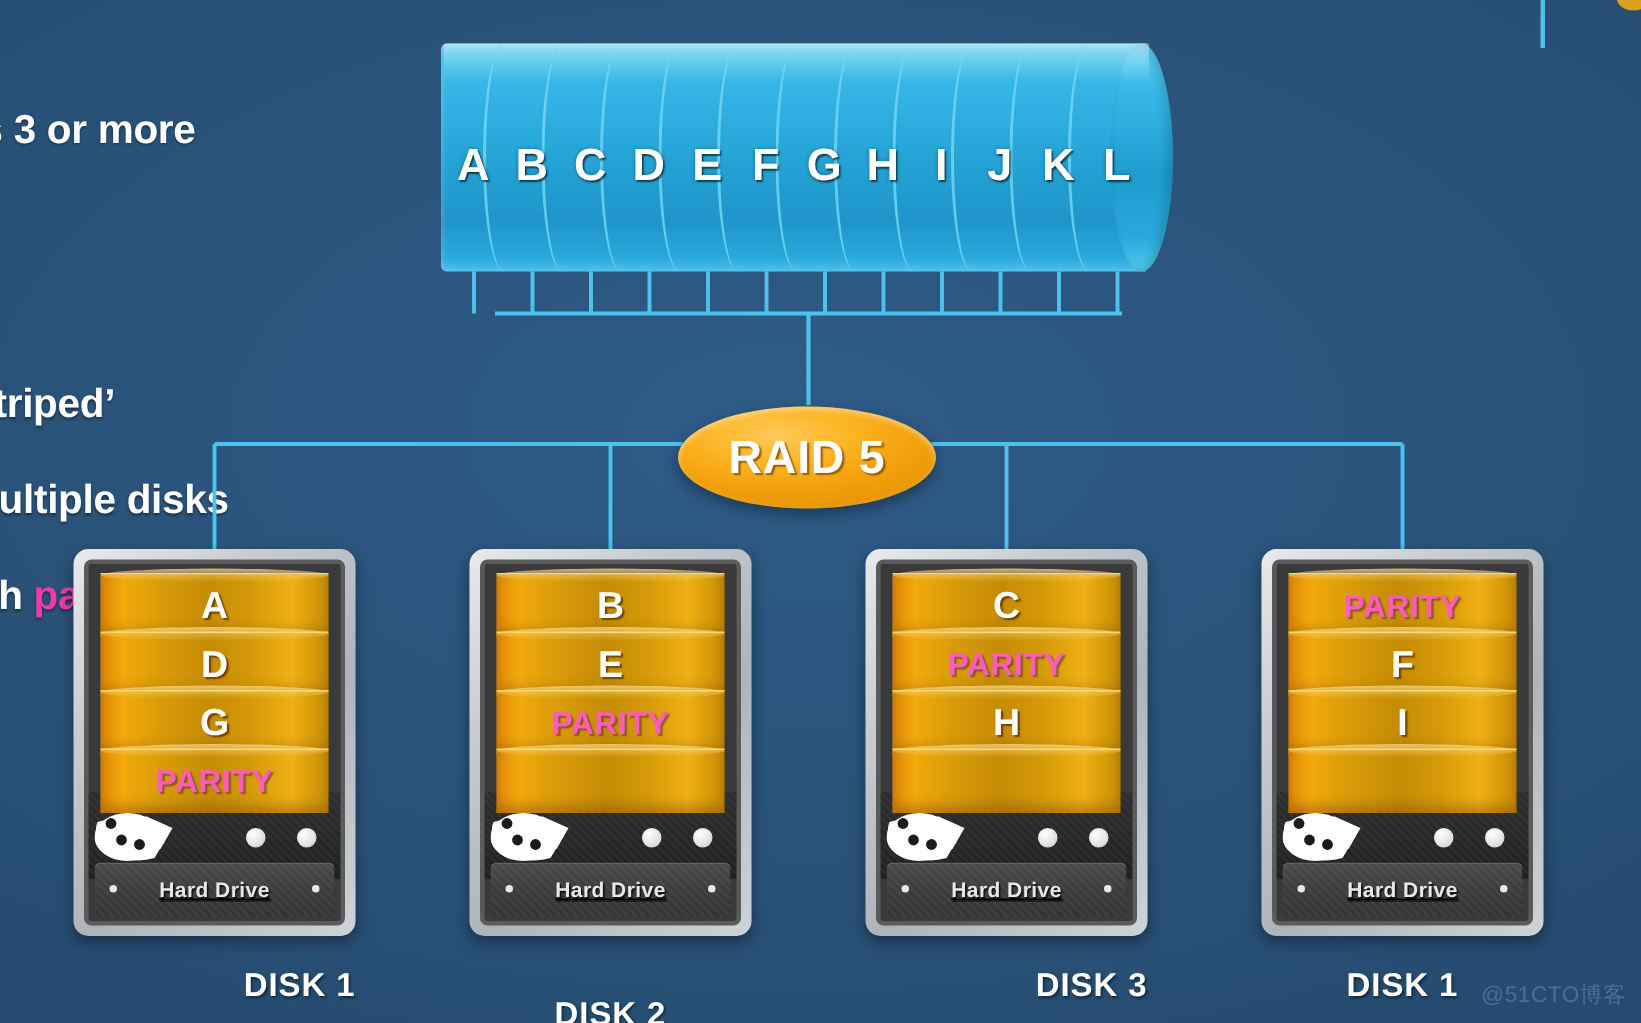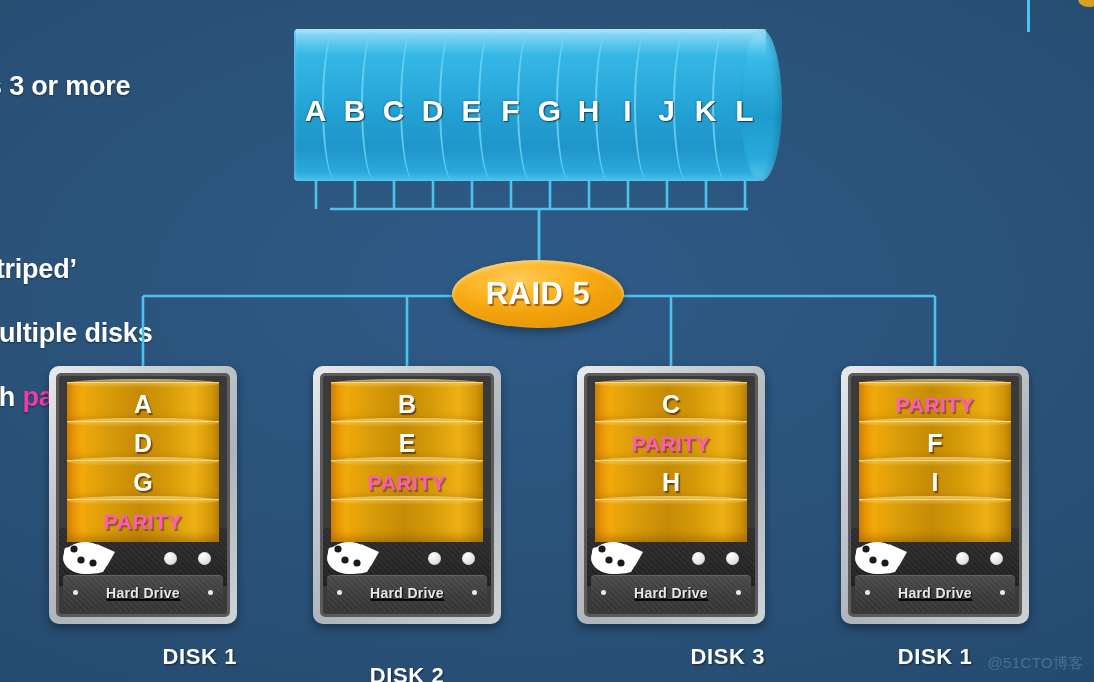--- a/index.html
+++ b/index.html
@@ -102,21 +102,21 @@
     letter-spacing: 0;
   }
 
   
   #comb { position: absolute; left: 0; top: 0; width: 1094px; height: 682px; pointer-events: none; }
 
   
   #raid-node {
     position: absolute;
     left: 452px;
-    top: 260px;
+    top: 271px;
     width: 172px;
     height: 68px;
     border-radius: 50%;
     background: radial-gradient(ellipse 80% 78% at 38% 28%,
                 #ffc95a 0%, #fcb626 34%, #f4a40e 62%, #e69405 100%);
     box-shadow: 0 4px 9px rgba(0,0,0,.35), inset 0 2px 4px rgba(255,255,255,.45);
     display: flex;
     align-items: center;
     justify-content: center;
   }

